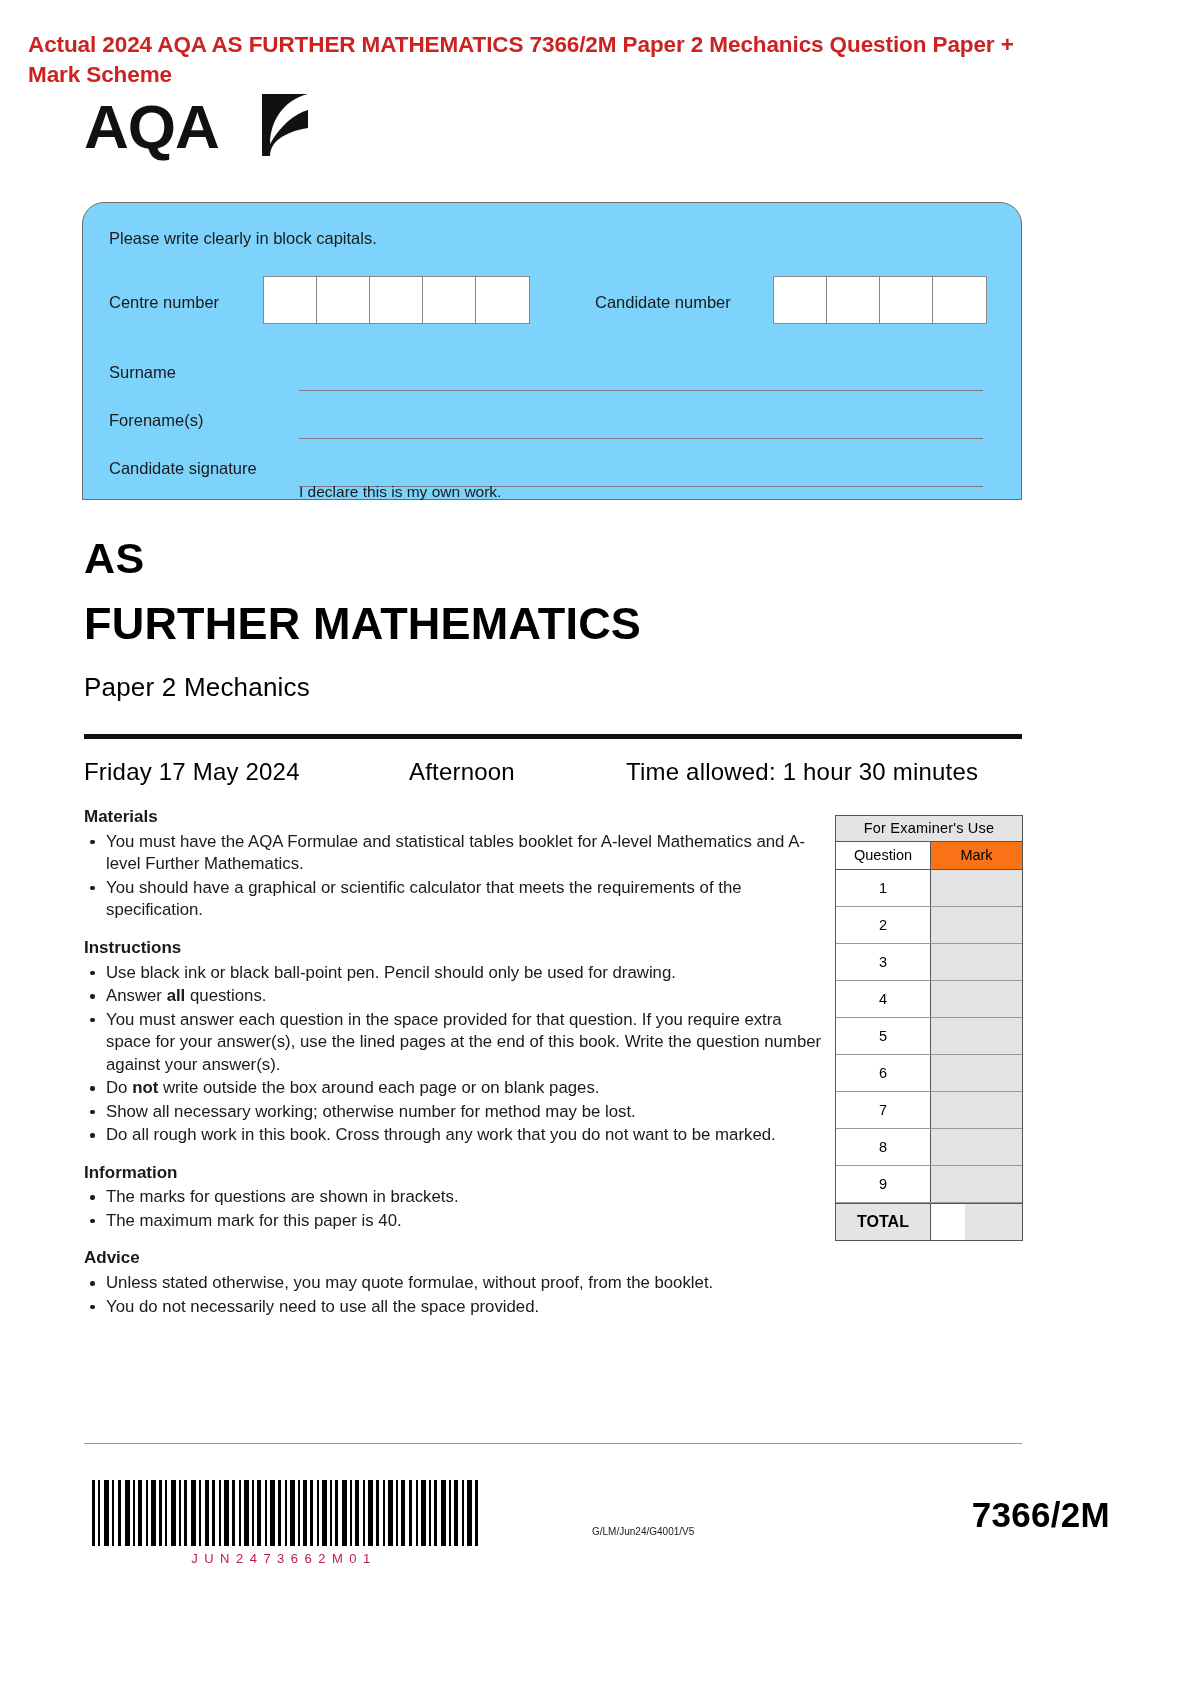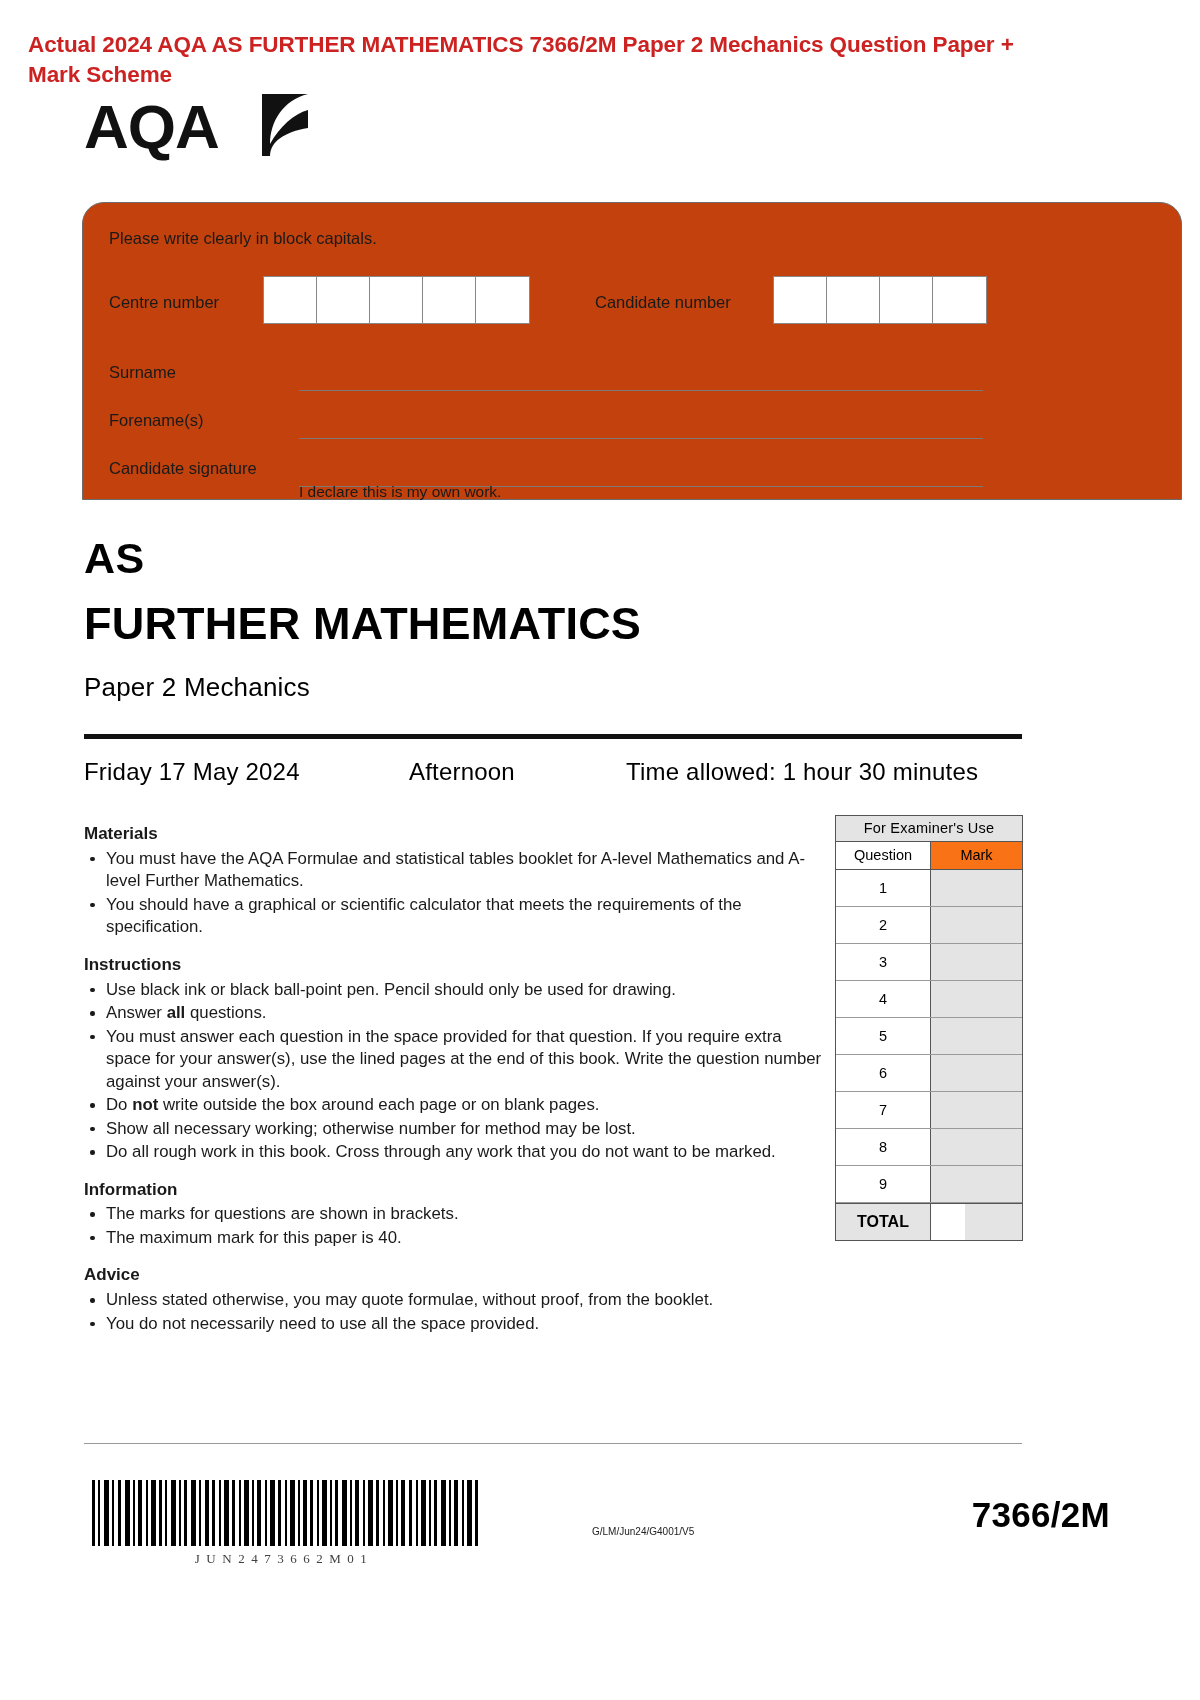--- a/index.html
+++ b/index.html
@@ -44,26 +44,26 @@
     width: 250px;
     height: 72px;
   }
   .logo-wrap svg { display: block; }
 
   
   .details-box {
     position: absolute;
     left: 82px;
     top: 202px;
-    width: 1100px;
+    width: 940px;
     height: 298px;
     border: 1.6px solid #6c6c6c;
     border-radius: 22px 22px 0 0;
     box-sizing: border-box;
-    background: #c2410c;
+    background: #7dd3fc;
   }
   .details-instruction {
     position: absolute;
     left: 26px;
     top: 26px;
     font-size: 16.5px;
     color: #1a1a1a;
   }
   .field-label {
     position: absolute;
@@ -149,21 +149,21 @@
     left: 84px;
     top: 806px;
     width: 742px;
     font-size: 16.8px;
     line-height: 1.34;
     color: #1a1a1a;
   }
   .sec-head {
     font-weight: bold;
     font-size: 17px;
-    margin: 17px 0 2px 0;
+    margin: 0 0 2px 0;
   }
   .sec-head.spaced { margin-top: 15px; }
   ul.bl {
     list-style: none;
     margin: 0;
     padding: 0;
   }
   ul.bl li {
     position: relative;
     padding-left: 22px;
@@ -253,22 +253,22 @@
     height: 70px;
   }
   .barcode-digits {
     position: absolute;
     left: 88px;
     top: 1551px;
     width: 392px;
     text-align: center;
     font-size: 13px;
     letter-spacing: 6.5px;
-    font-family: Liberation Serif, serif;
-    color: #404040;
+    font-family: Liberation Sans, sans-serif;
+    color: #be185d;
   }
   .refcode {
     position: absolute;
     left: 592px;
     top: 1526px;
     font-size: 10px;
     color: #222;
   }
   .papercode {
     position: absolute;

